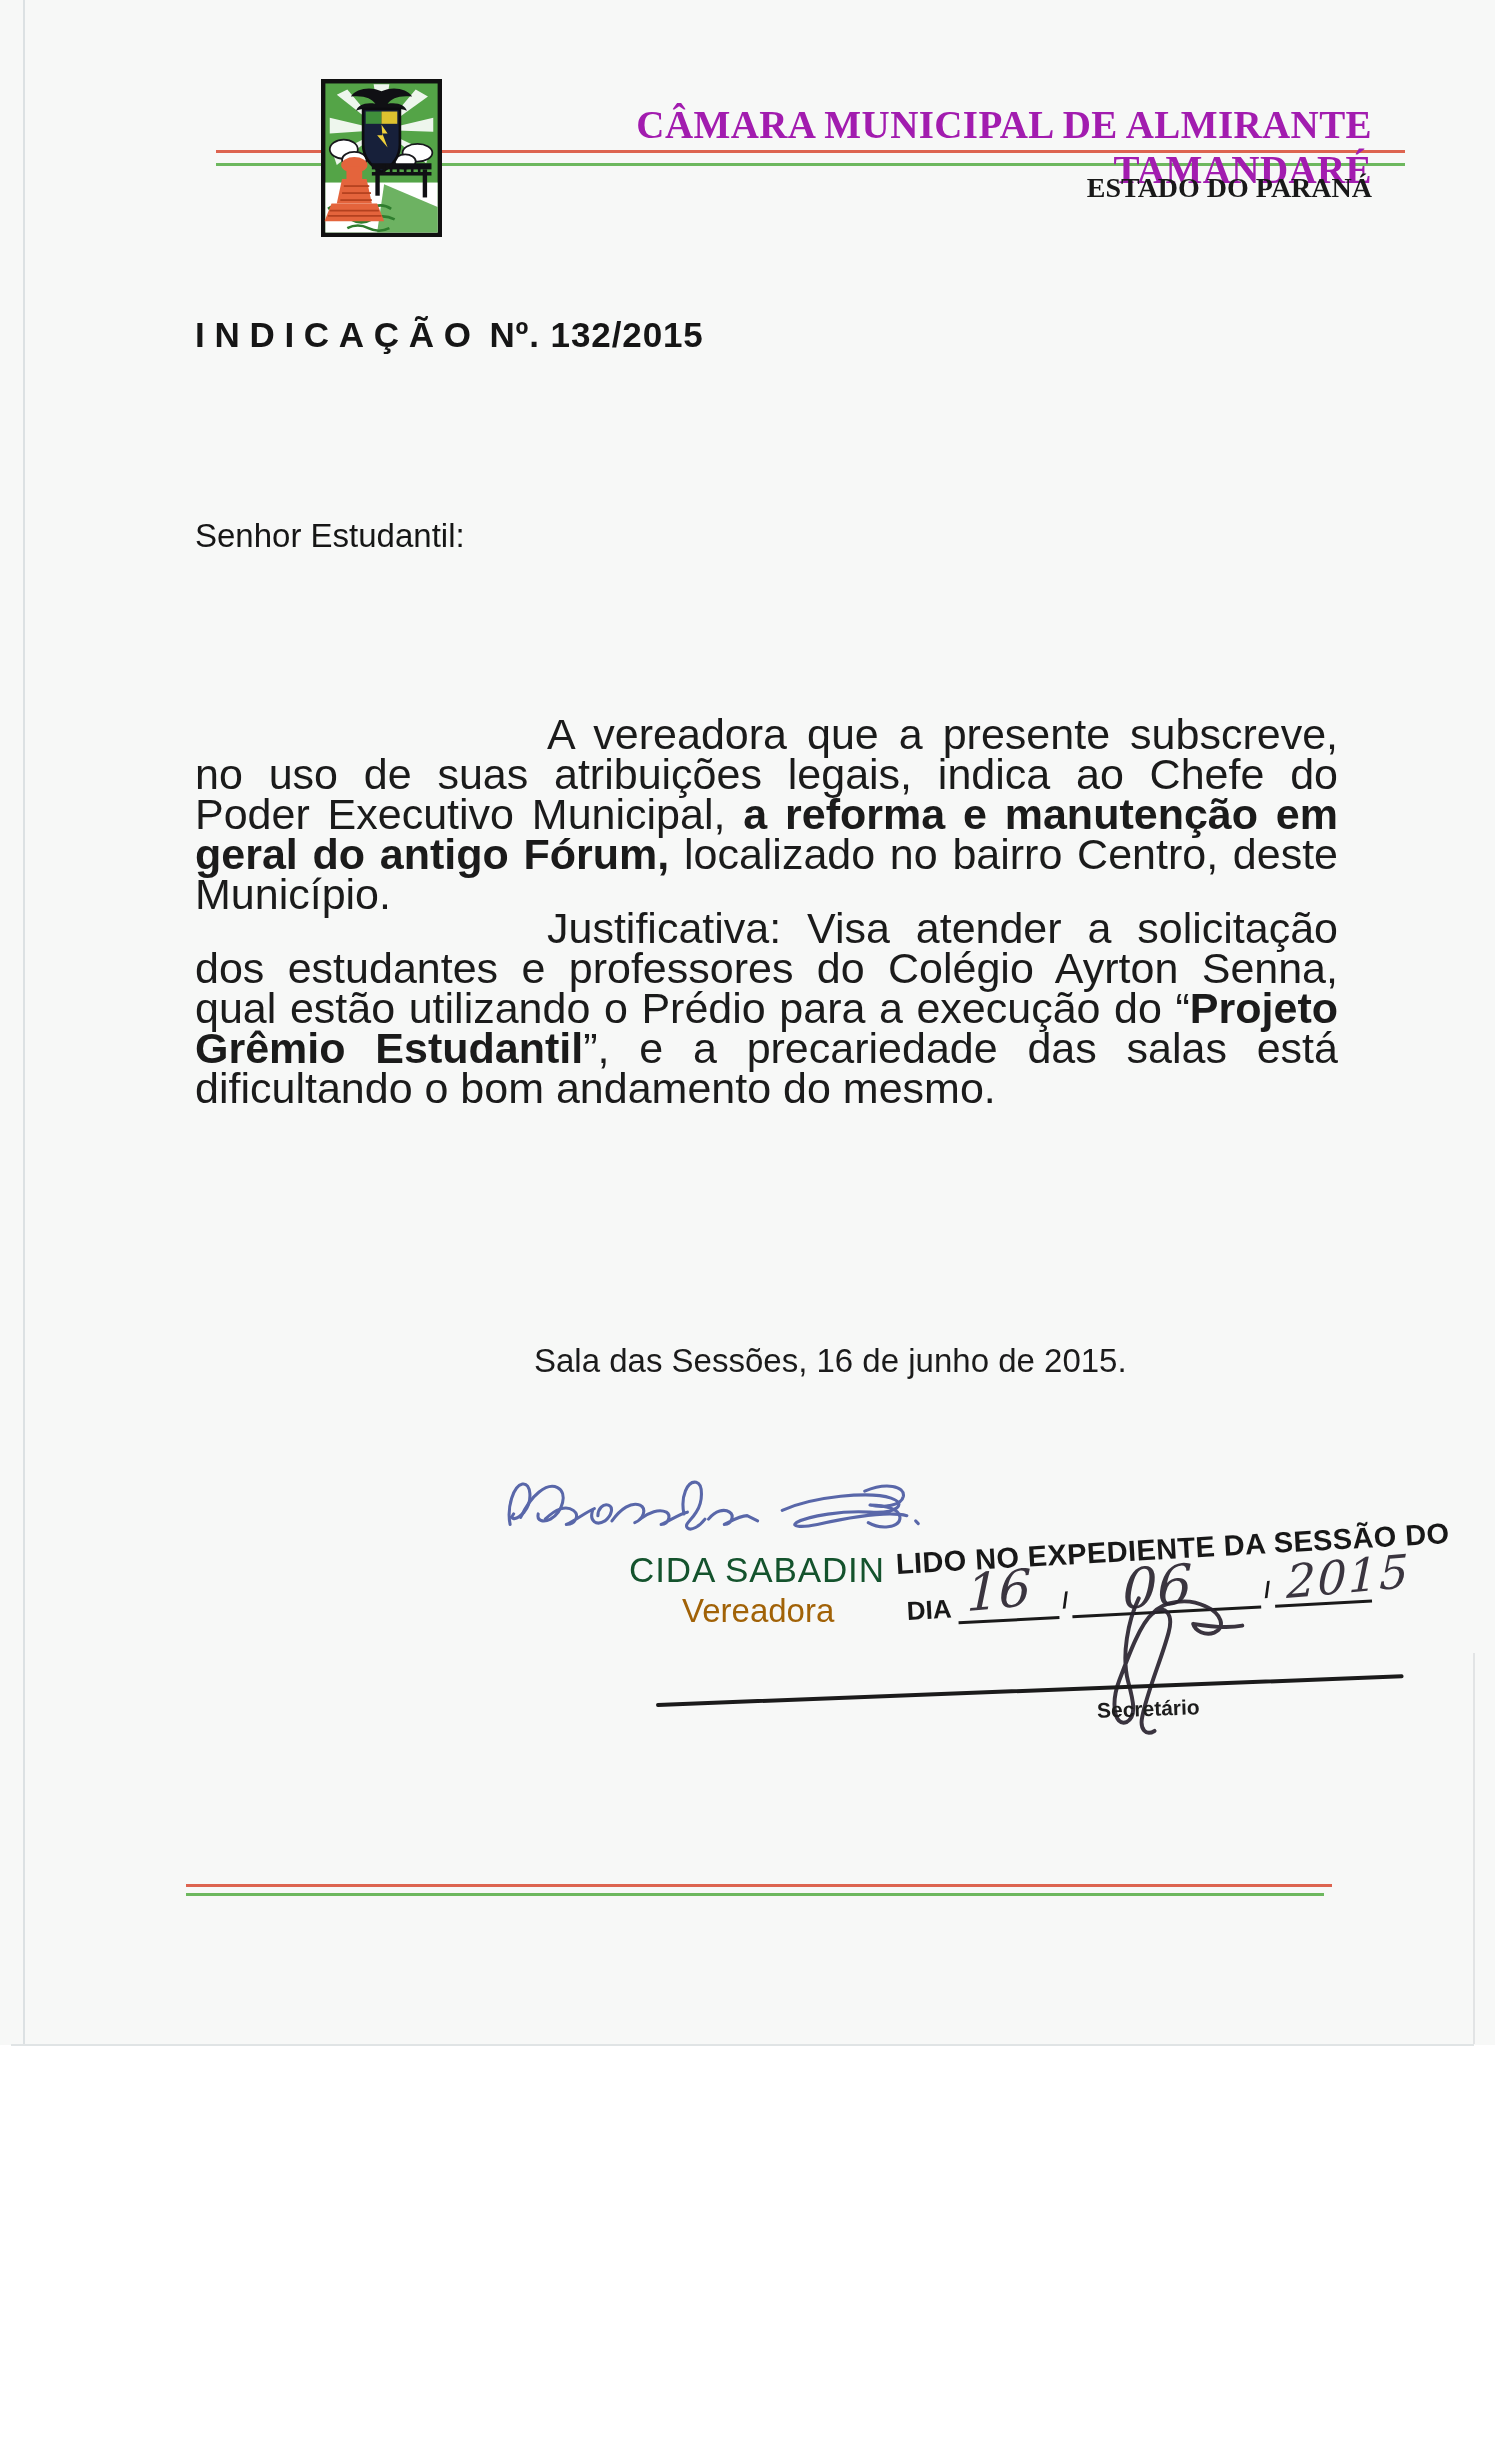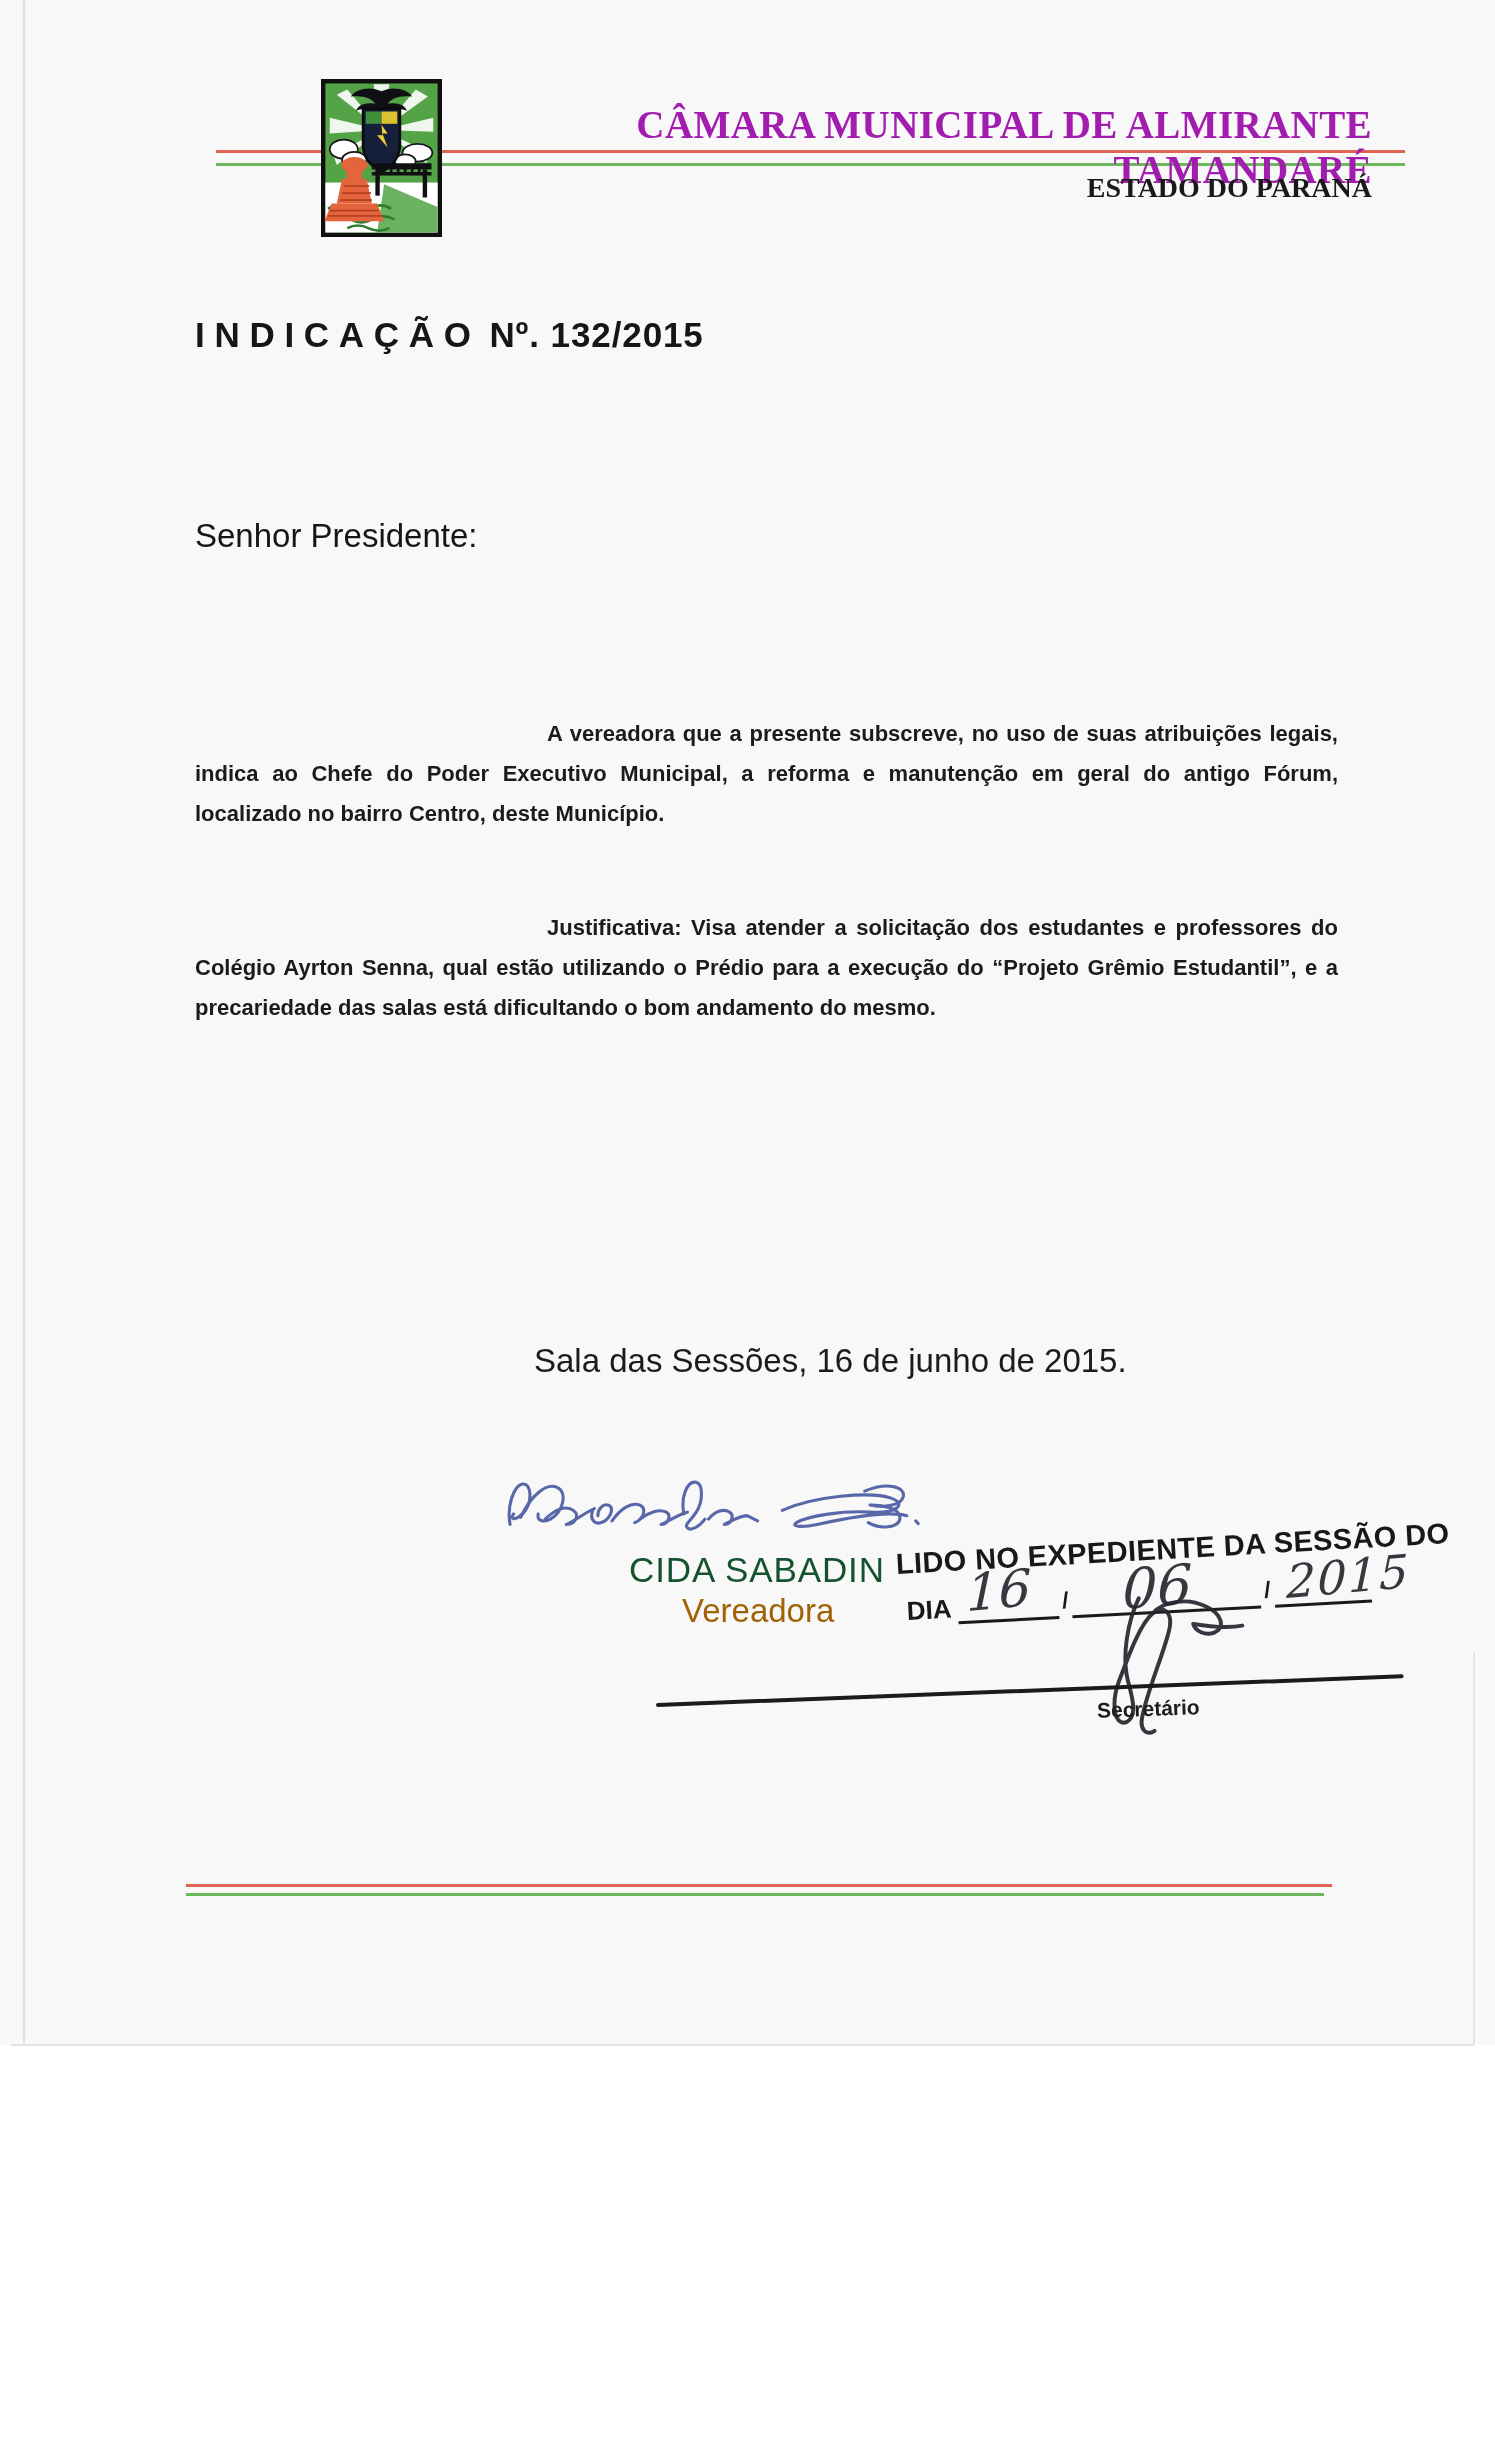--- a/index.html
+++ b/index.html
@@ -26,22 +26,22 @@
     font-family:"Liberation Serif",serif;font-weight:bold;font-size:28px;color:#191919;
   }
 
   .doc-heading{position:absolute;left:195px;top:315px;font-size:35px;font-weight:bold;color:#161616;text-align:right;}
   .doc-heading .word{letter-spacing:9.7px;}
   .doc-heading .num{margin-left:8.8px;letter-spacing:0.9px;}
 
   .salutation{position:absolute;left:195px;top:517px;font-size:33px;color:#161616;}
 
   .body-par{
-    position:absolute;left:195px;width:1143px;font-size:22px;line-height:40px;
-    text-align:justify;text-indent:352px;color:#1b1b1b;font-weight:bold;
+    position:absolute;left:195px;width:1143px;font-size:43px;line-height:40px;
+    text-align:justify;text-indent:352px;color:#1b1b1b;
   }
   .par1{top:714px;}
   .par2{top:908px;}
 
   .dateline{position:absolute;left:534px;top:1342px;font-size:33px;color:#1b1b1b;}
 
   .sig-name{position:absolute;left:629px;top:1550px;font-size:35px;letter-spacing:0.9px;color:#14532d;}
   .sig-role{position:absolute;left:682px;top:1592px;font-size:33px;color:#a16207;}
 
   .stamp-line1{
@@ -164,21 +164,21 @@
           <line x1="8" y1="156" x2="69" y2="156"></line>
         </g>
       </g>
     </svg>
   </div>
 
   <div class="doc-heading">
     <span class="word">INDICAÇÃO</span><span class="num">Nº. 132/2015</span>
   </div>
 
-  <div class="salutation">Senhor Presidente:</div>
+  <div class="salutation">Senhor Estudantil:</div>
 
   <div class="body-par par1"><span>A vereadora que a presente subscreve, no uso de suas atribuições legais, indica ao Chefe do Poder Executivo Municipal, </span><b>a reforma e manutenção em geral do antigo Fórum,</b><span> localizado no bairro Centro, deste Município.</span></div>
   <div class="body-par par2"><span>Justificativa: Visa atender a solicitação dos estudantes e professores do Colégio Ayrton Senna, qual estão utilizando o Prédio para a execução do “</span><b>Projeto Grêmio Estudantil</b><span>”, e a precariedade das salas está dificultando o bom andamento do mesmo.</span></div>
 
   <div class="dateline">Sala das Sessões, 16 de junho de 2015.</div>
 
   <div class="abs" style="left:501px;top:1470px;">
     <svg width="422" height="79" viewBox="0 0 480 90">
       <g fill="none" stroke="#44549f" stroke-width="3.5" stroke-linecap="round" stroke-linejoin="round" opacity="0.88">
         <path d="M10,62 C6,42 14,18 24,16 C34,14 36,36 26,48 C18,57 8,58 14,50"></path>

